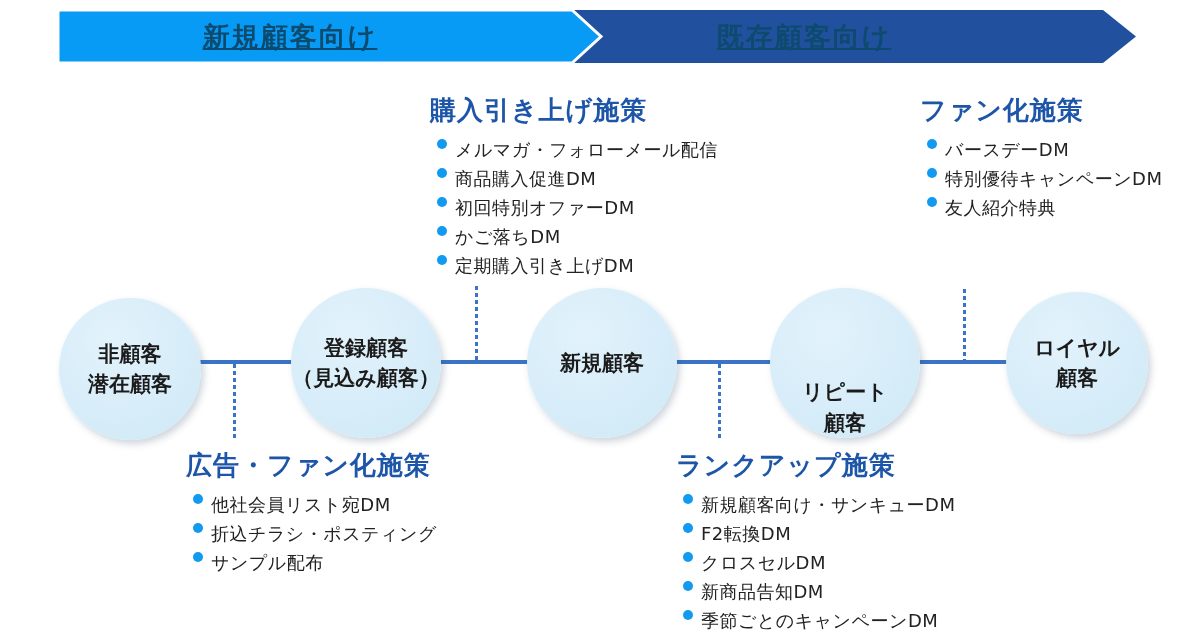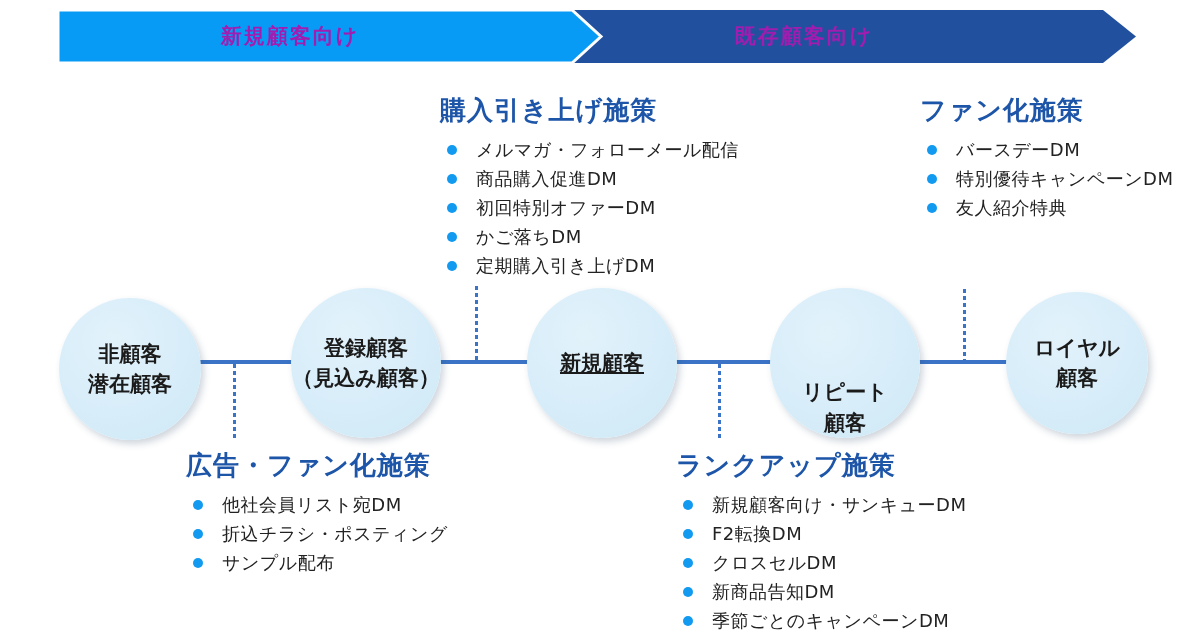--- a/index.html
+++ b/index.html
@@ -4,21 +4,21 @@
 <style>
   html,body{margin:0;padding:0;background:#ffffff;}
   .canvas{
     position:relative;width:1200px;height:644px;background:#ffffff;overflow:hidden;
     font-family:"DejaVu Sans","Liberation Sans",sans-serif;
   }
   
   .banner-svg{position:absolute;left:0;top:0;width:1200px;height:75px;}
   .banner-label{
     position:absolute;top:10px;height:53px;line-height:53px;text-align:center;
-    color:#a21caf;font-size:21px;font-weight:bold;letter-spacing:2px;
+    color:#0c4a6e;font-size:27px;font-weight:bold;letter-spacing:2px;text-decoration:underline;
   }
   .banner-label.left{left:58px;width:464px;}
   .banner-label.right{left:604px;width:400px;}
   
   .journey-line{position:absolute;left:130px;top:360px;width:947px;height:4px;background:#3b74c6;}
   .dotted{
     position:absolute;width:3px;
     background:repeating-linear-gradient(to bottom,#3b74c6 0 4px,transparent 4px 7px);
   }
   
@@ -29,22 +29,22 @@
     display:flex;flex-direction:column;align-items:center;justify-content:center;
     color:#1b1b1b;font-size:21px;font-weight:bold;line-height:1.45;
   }
   .cline{white-space:nowrap;}
   .cline:empty{display:none;}
   
   .mgroup{position:absolute;}
   .mtitle{font-size:26px;font-weight:bold;color:#1d55a8;letter-spacing:1px;line-height:34px;white-space:nowrap;}
   .mlist{list-style:none;margin:12px 0 0;padding:0 0 0 7px;}
   .mlist li{
-    display:flex;align-items:center;margin-bottom:8px;
-    font-size:18px;line-height:21px;color:#222222;letter-spacing:0.5px;white-space:nowrap;gap:11px;
+    display:flex;align-items:flex-start;margin-bottom:8px;
+    font-size:18px;line-height:21px;color:#222222;letter-spacing:0.5px;white-space:nowrap;
   }
   .bullet{width:10px;height:10px;border-radius:50%;background:#119af0;margin-right:8px;flex:none;}
 </style>
 </head>
 <body>
 
 <div class="canvas">
 
   <svg class="banner-svg" viewBox="0 0 1200 75">
     <polygon points="572,10 1103,10 1136,36.5 1103,63 572,63" fill="#21519e"></polygon>
@@ -61,34 +61,34 @@
   <div class="dotted" style="left:963px;top:289px;height:73px;"></div>
 
   <div class="circle" style="left:59px;top:298px;width:142px;height:142px;">
     <span class="cline">非顧客</span>
     <span class="cline">潜在顧客</span>
   </div>
   <div class="circle" style="left:291px;top:288px;width:150px;height:150px;">
     <span class="cline">登録顧客</span>
     <span class="cline">（見込み顧客）</span>
   </div>
-  <div class="circle" style="left:527px;top:288px;width:150px;height:150px;text-decoration:underline;">
+  <div class="circle" style="left:527px;top:288px;width:150px;height:150px;">
     <span class="cline">新規顧客</span>
 
   </div>
   <div class="circle" style="left:770px;top:288px;width:150px;height:150px;justify-content:flex-end;">
     <span class="cline">リピート</span>
     <span class="cline">顧客</span>
   </div>
   <div class="circle" style="left:1006px;top:292px;width:142px;height:142px;">
     <span class="cline">ロイヤル</span>
     <span class="cline">顧客</span>
   </div>
 
-  <div class="mgroup" style="left:440px;top:93px;">
+  <div class="mgroup" style="left:430px;top:93px;">
     <div class="mtitle">購入引き上げ施策</div>
     <ul class="mlist">
       <li>
           <span class="bullet"></span>
           <span>メルマガ・フォローメール配信</span>
         </li>
       <li>
           <span class="bullet"></span>
           <span>商品購入促進DM</span>
         </li>

